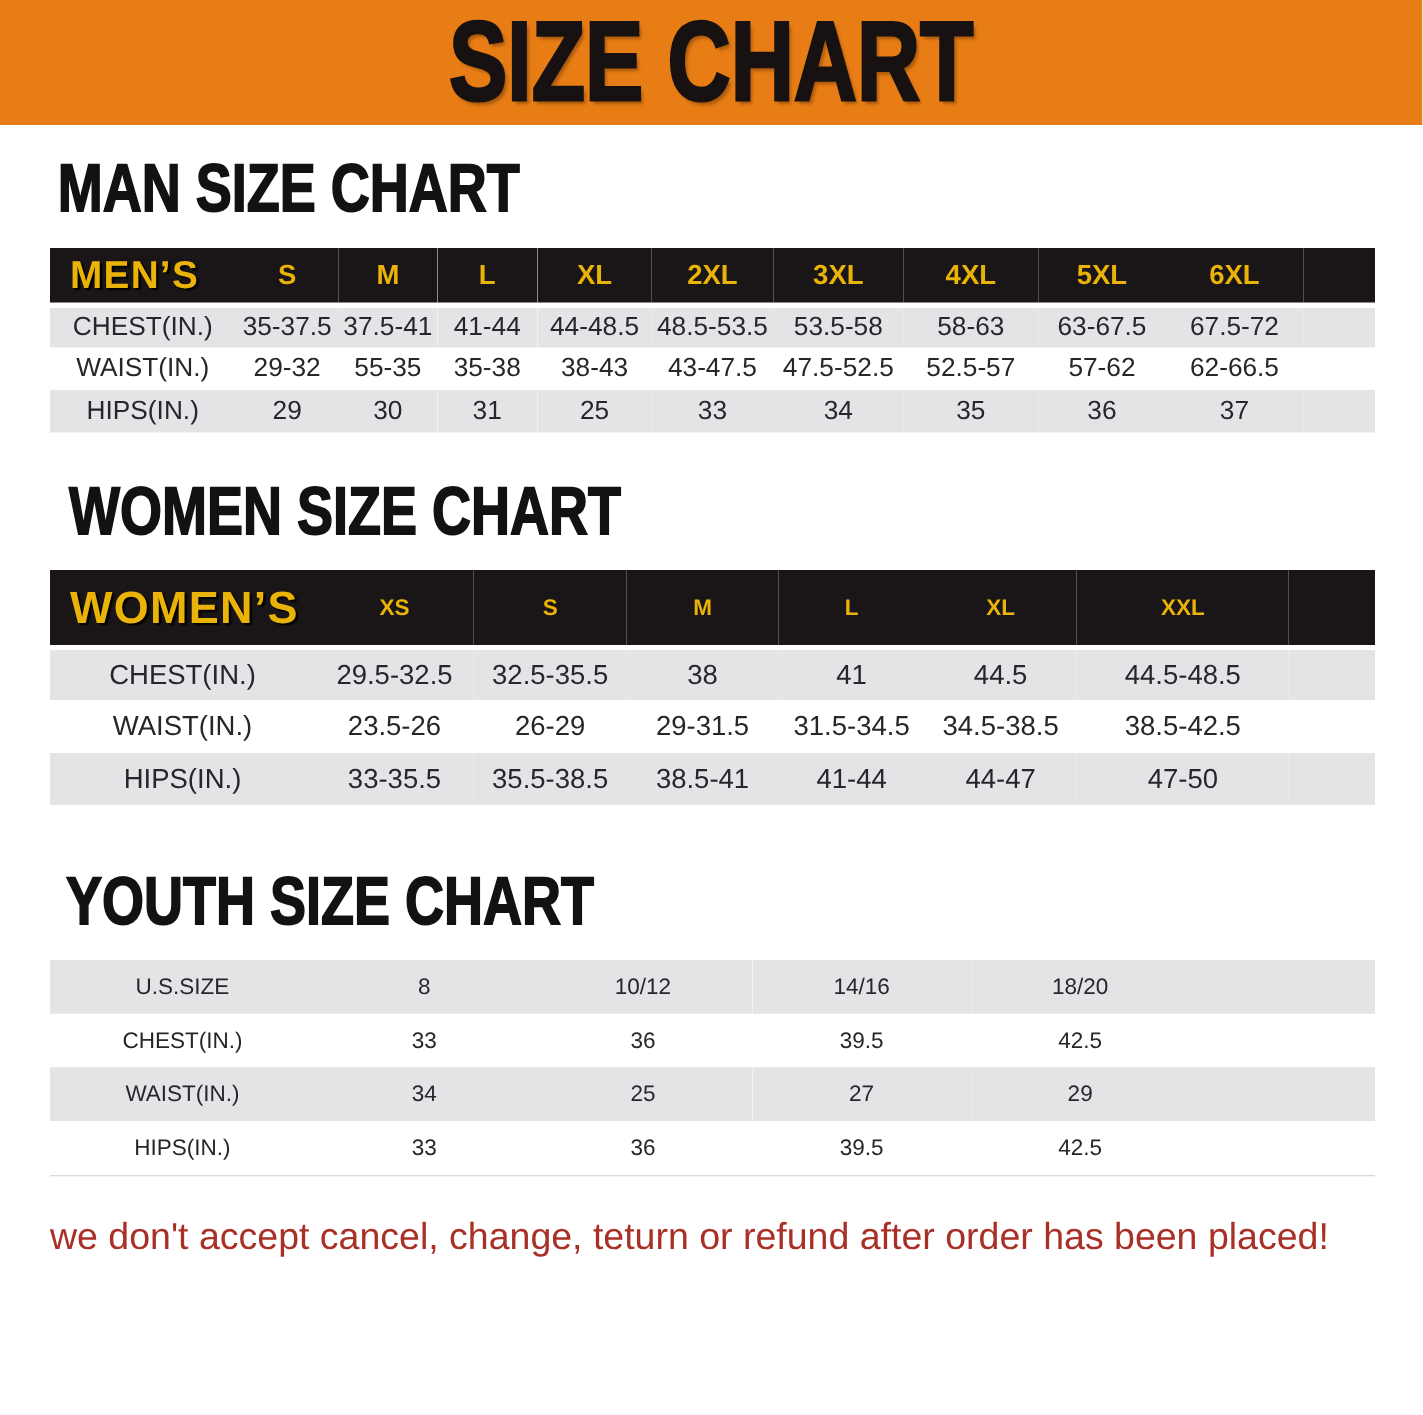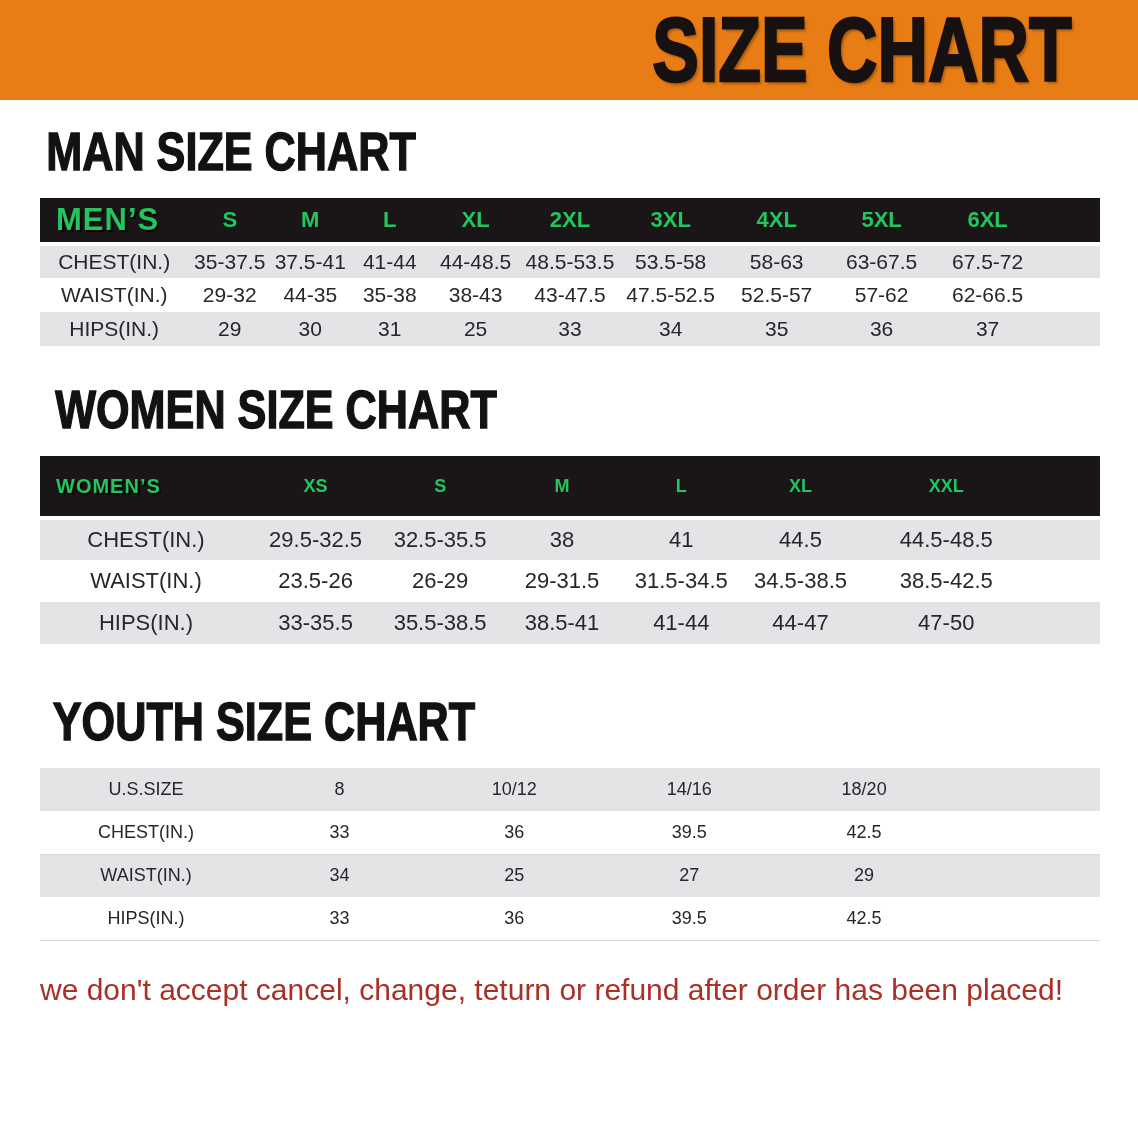--- a/index.html
+++ b/index.html
@@ -10,21 +10,21 @@
   }
   body { height: 1132px; overflow: hidden; }
 
   
   .banner {
     width: 1138px;
     height: 100px;
     background: #E87D15;
     display: flex;
     align-items: center;
-    justify-content: flex-end;
+    justify-content: center;
   }
   .banner .big-title {
     display: inline-block;
     font-size: 92px;
     line-height: 92px;
     font-weight: bold;
     color: #171211;
     letter-spacing: 0px;
     transform: scaleX(0.76) scaleY(0.98);
     transform-origin: center;
@@ -62,21 +62,21 @@
     margin: 24px 38px 0 40px;
   }
   td {
     text-align: center;
     vertical-align: middle;
     overflow: hidden;
     white-space: nowrap;
   }
   tr.thead td {
     background: #1A1516;
-    color: #22c55e;
+    color: #eab308;
     border-bottom: 4px solid #ffffff;
   }
   td.tlabel {
     text-align: left;
     padding-left: 16px;
     font-weight: bold;
     letter-spacing: 1px;
     text-shadow: 2px 2px 1px rgba(0,0,0,0.9);
   }
   tr.r-gray  td { background: #E4E3E6; }
@@ -84,21 +84,21 @@
   tr.body-row td { color: #26262B; }
   tr.body-row td:first-child { font-size-adjust: none; }
 
   
   .men-t tr.thead td { height: 46px; font-size: 22px; font-weight: bold; }
   .men-t tr.thead td.tlabel { font-size: 31px; }
   .men-t tr.body-row td { height: 34px; font-size: 21px; }
 
   
   .wom-t tr.thead td { height: 62px; font-size: 18px; font-weight: bold; }
-  .wom-t tr.thead td.tlabel { font-size: 20px; margin-left: 44px; }
+  .wom-t tr.thead td.tlabel { font-size: 36px; margin-left: 44px; }
   .wom-t tr.body-row td { height: 42px; font-size: 22px; }
 
   
   .yth-t tr.thead td { height: 66px; font-size: 27px; font-weight: bold; }
   .yth-t tr.thead td.tlabel { font-size: 32px; }
   .yth-t tr.body-row td { height: 43px; font-size: 18px; }
 
   .yth-t tr.r-white td { border-bottom: 1px solid #D9D8DC; }
   .yth-t tr.thead td { border-bottom: 4px solid #ffffff; }
 
@@ -159,21 +159,21 @@
     <td>48.5-53.5</td>
     <td>53.5-58</td>
     <td>58-63</td>
     <td>63-67.5</td>
     <td>67.5-72</td>
     <td></td>
   </tr>
   <tr class="body-row r-white">
     <td>WAIST(IN.)</td>
     <td>29-32</td>
-    <td>44-35</td>
+    <td>55-35</td>
     <td>35-38</td>
     <td>38-43</td>
     <td>43-47.5</td>
     <td>47.5-52.5</td>
     <td>52.5-57</td>
     <td>57-62</td>
     <td>62-66.5</td>
     <td></td>
   </tr>
   <tr class="body-row r-gray">

